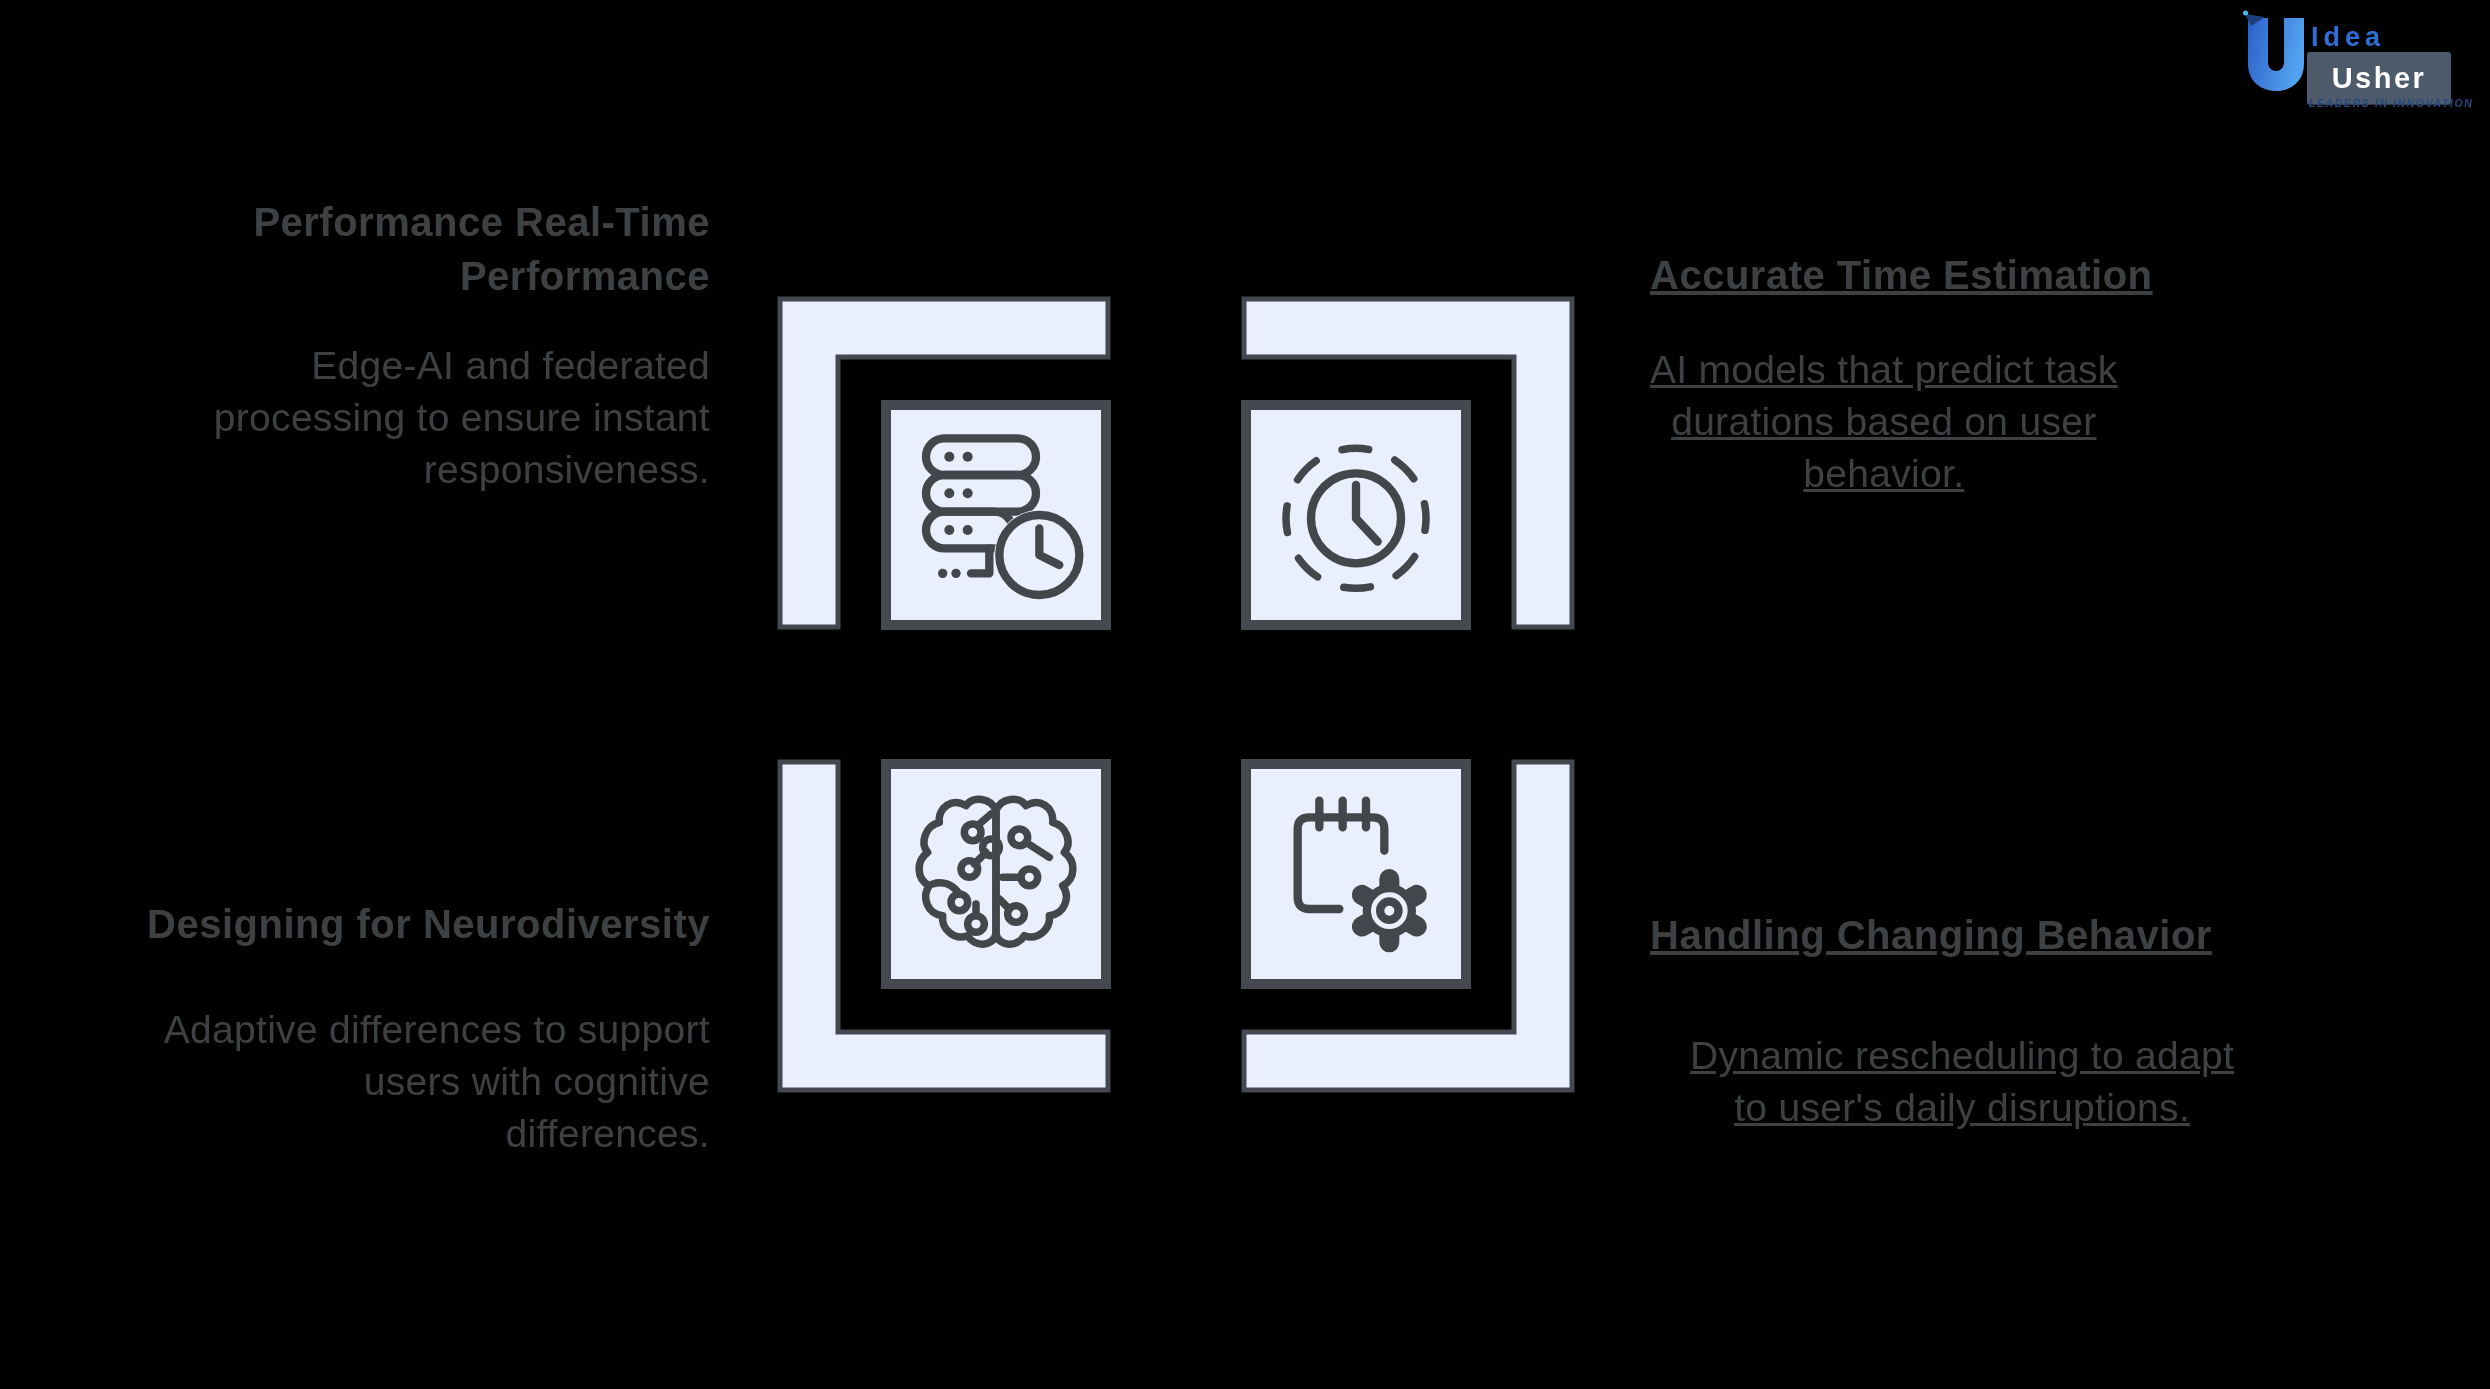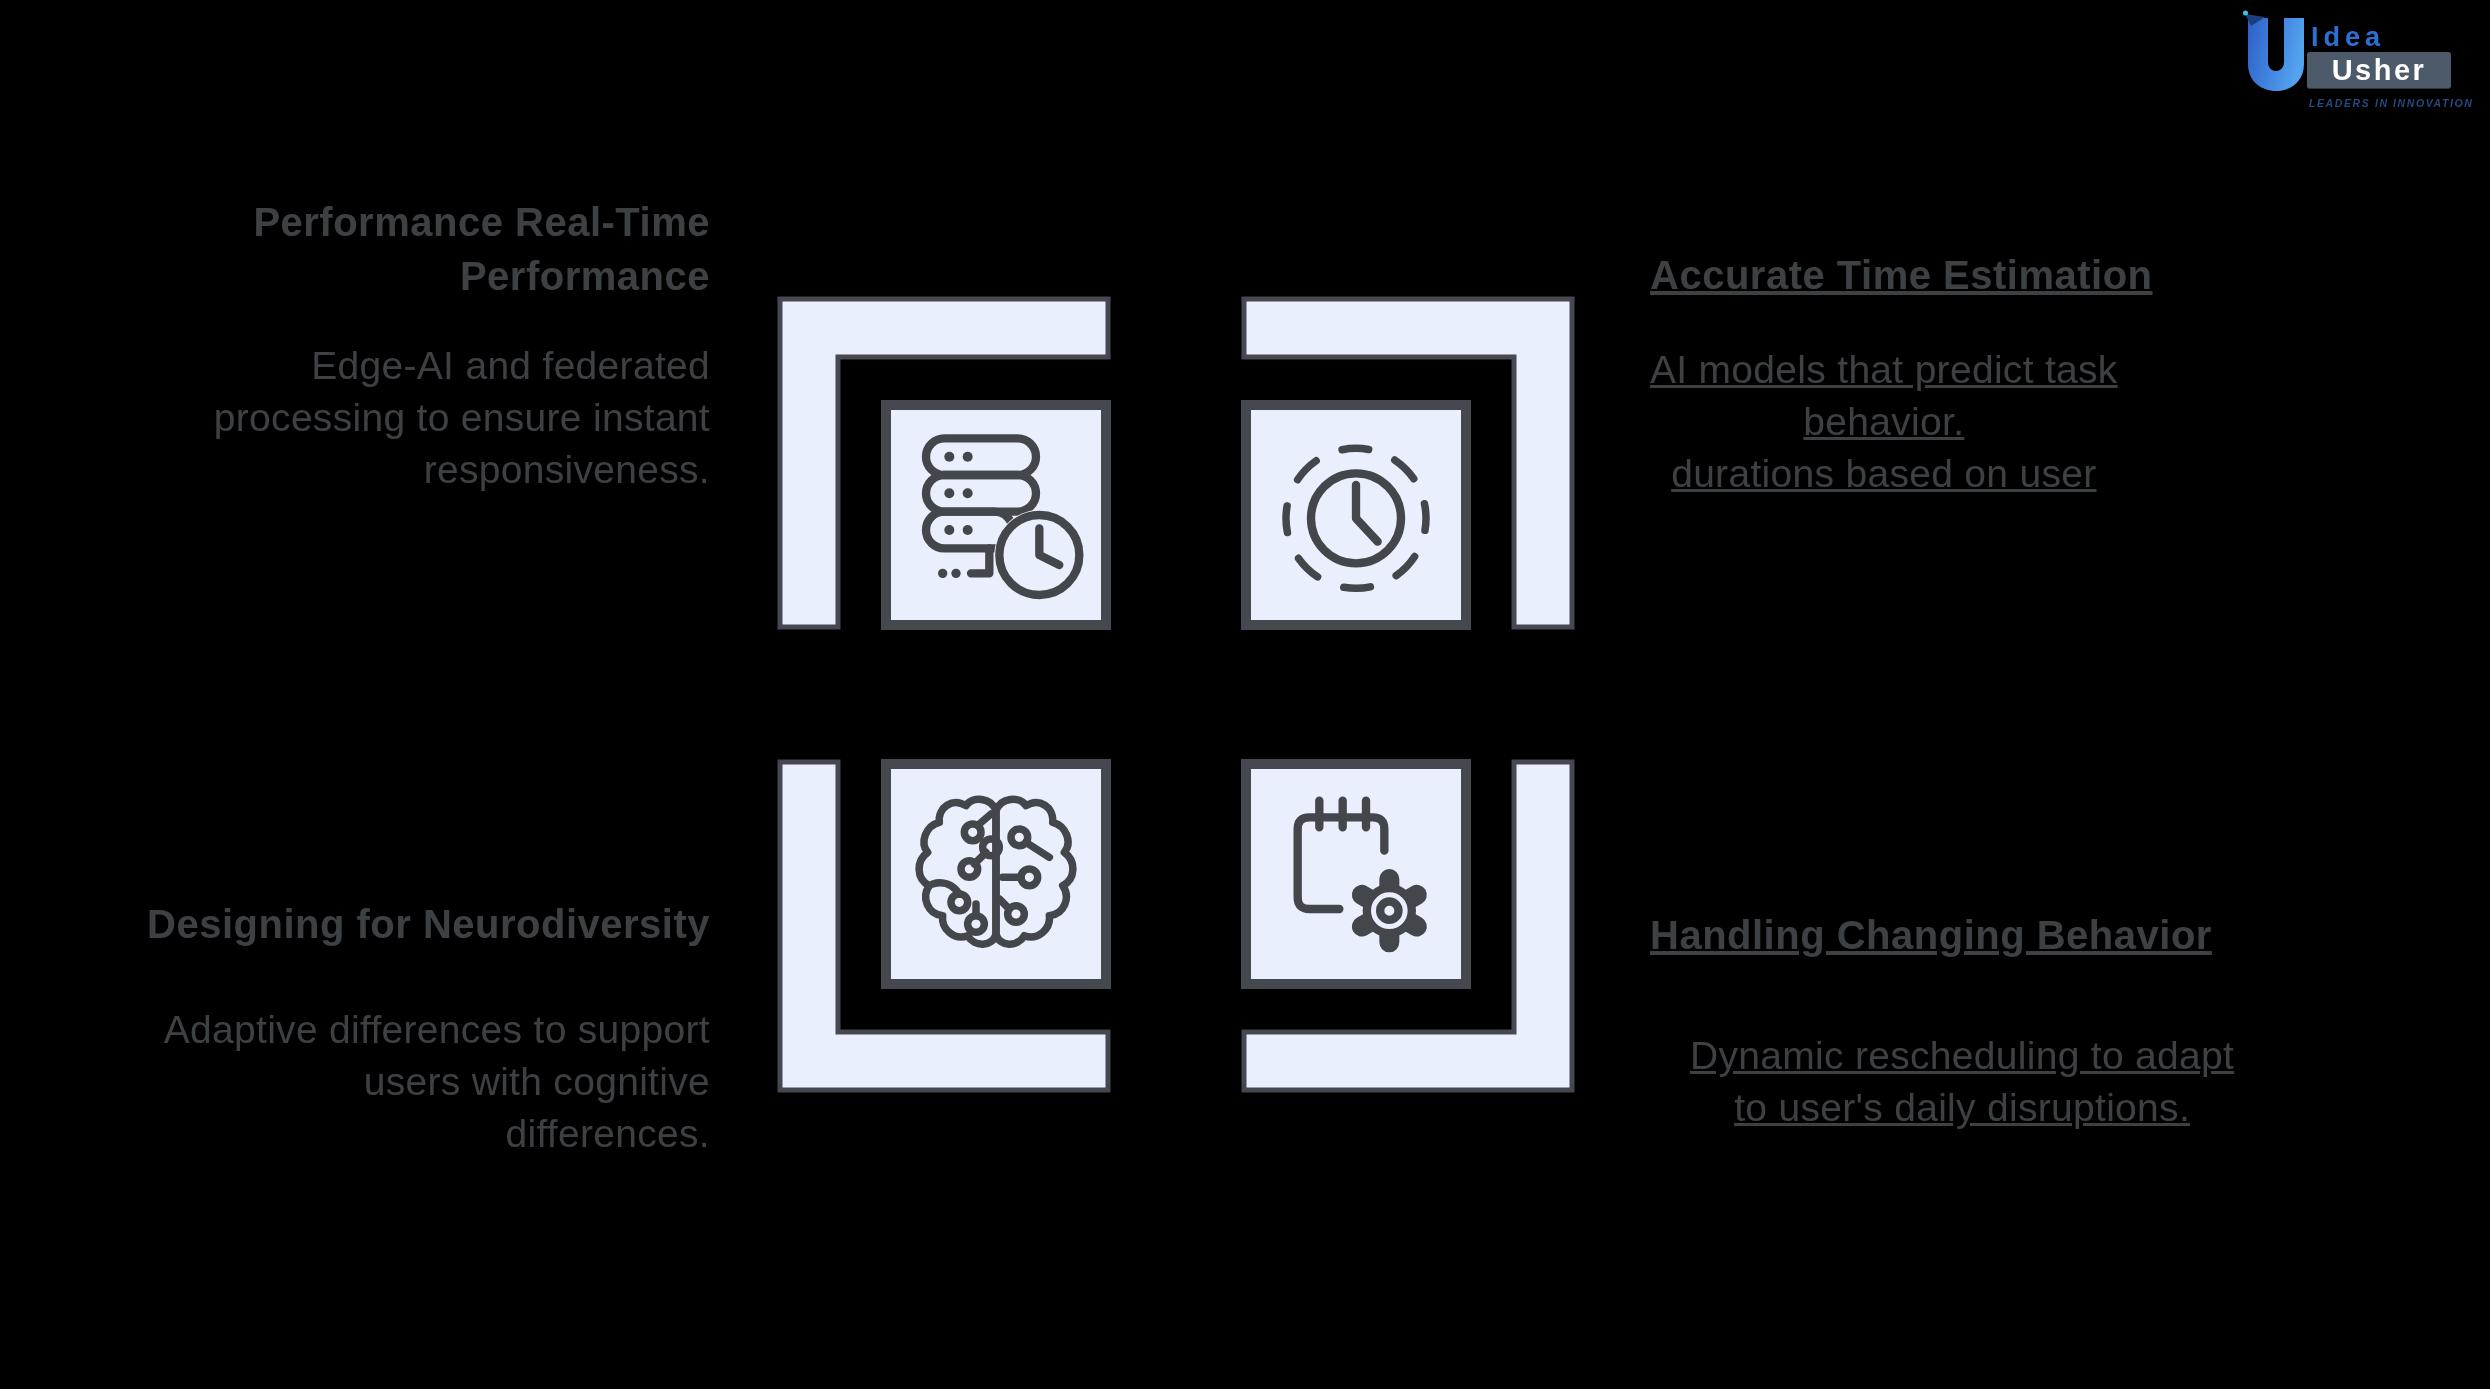--- a/index.html
+++ b/index.html
@@ -37,21 +37,21 @@
   #group-tl .tile{right:0;bottom:0;}
   #group-tr .tile{left:0;bottom:0;}
   #group-bl .tile{right:0;top:0;}
   #group-br .tile{left:0;top:0;}
   .tile svg{width:200px;height:200px;display:block;}
 
   
   .logo{position:absolute;left:2243px;top:8px;width:246px;height:102px;}
   .logo-u{position:absolute;left:0;top:2px;}
   .logo-idea{position:absolute;left:68px;top:14px;font-size:27px;font-weight:700;color:#2e6fd6;letter-spacing:5px;}
-  .logo-usherbox{position:absolute;left:64px;top:44px;width:144px;height:36px;background:#4d5a6a;border-radius:3px;
+  .logo-usherbox{position:absolute;left:64px;top:44px;width:144px;height:52px;background:#4d5a6a;border-radius:3px;
                  display:flex;align-items:center;justify-content:center;box-shadow:0 1px 0 #2e3a48;}
   .logo-usher{color:#fff;font-size:29px;font-weight:700;letter-spacing:2.5px;}
   .logo-tagline{position:absolute;left:66px;top:89px;font-size:10.5px;font-weight:700;color:#26497f;letter-spacing:1.6px;white-space:nowrap;font-style:italic;}
 </style>
 </head>
 <body>
 
 <div class="canvas">
 
   <div class="tblock right" id="tl-title">
@@ -62,22 +62,22 @@
     <div class="desc-line">Edge-AI and federated</div>
     <div class="desc-line">processing to ensure instant</div>
     <div class="desc-line">responsiveness.</div>
   </div>
 
   <div class="tblock left" id="tr-title">
     <div class="title-line">Accurate Time Estimation</div>
   </div>
   <div class="tblock left" id="tr-desc">
     <div class="desc-line">AI models that predict task</div>
+    <div class="desc-line">durations based on user</div>
     <div class="desc-line">behavior.</div>
-    <div class="desc-line">durations based on user</div>
   </div>
 
   <div class="tblock right" id="bl-title">
     <div class="title-line">Designing for Neurodiversity</div>
   </div>
   <div class="tblock right" id="bl-desc">
     <div class="desc-line">Adaptive differences to support</div>
     <div class="desc-line">users with cognitive</div>
     <div class="desc-line">differences.</div>
   </div>

